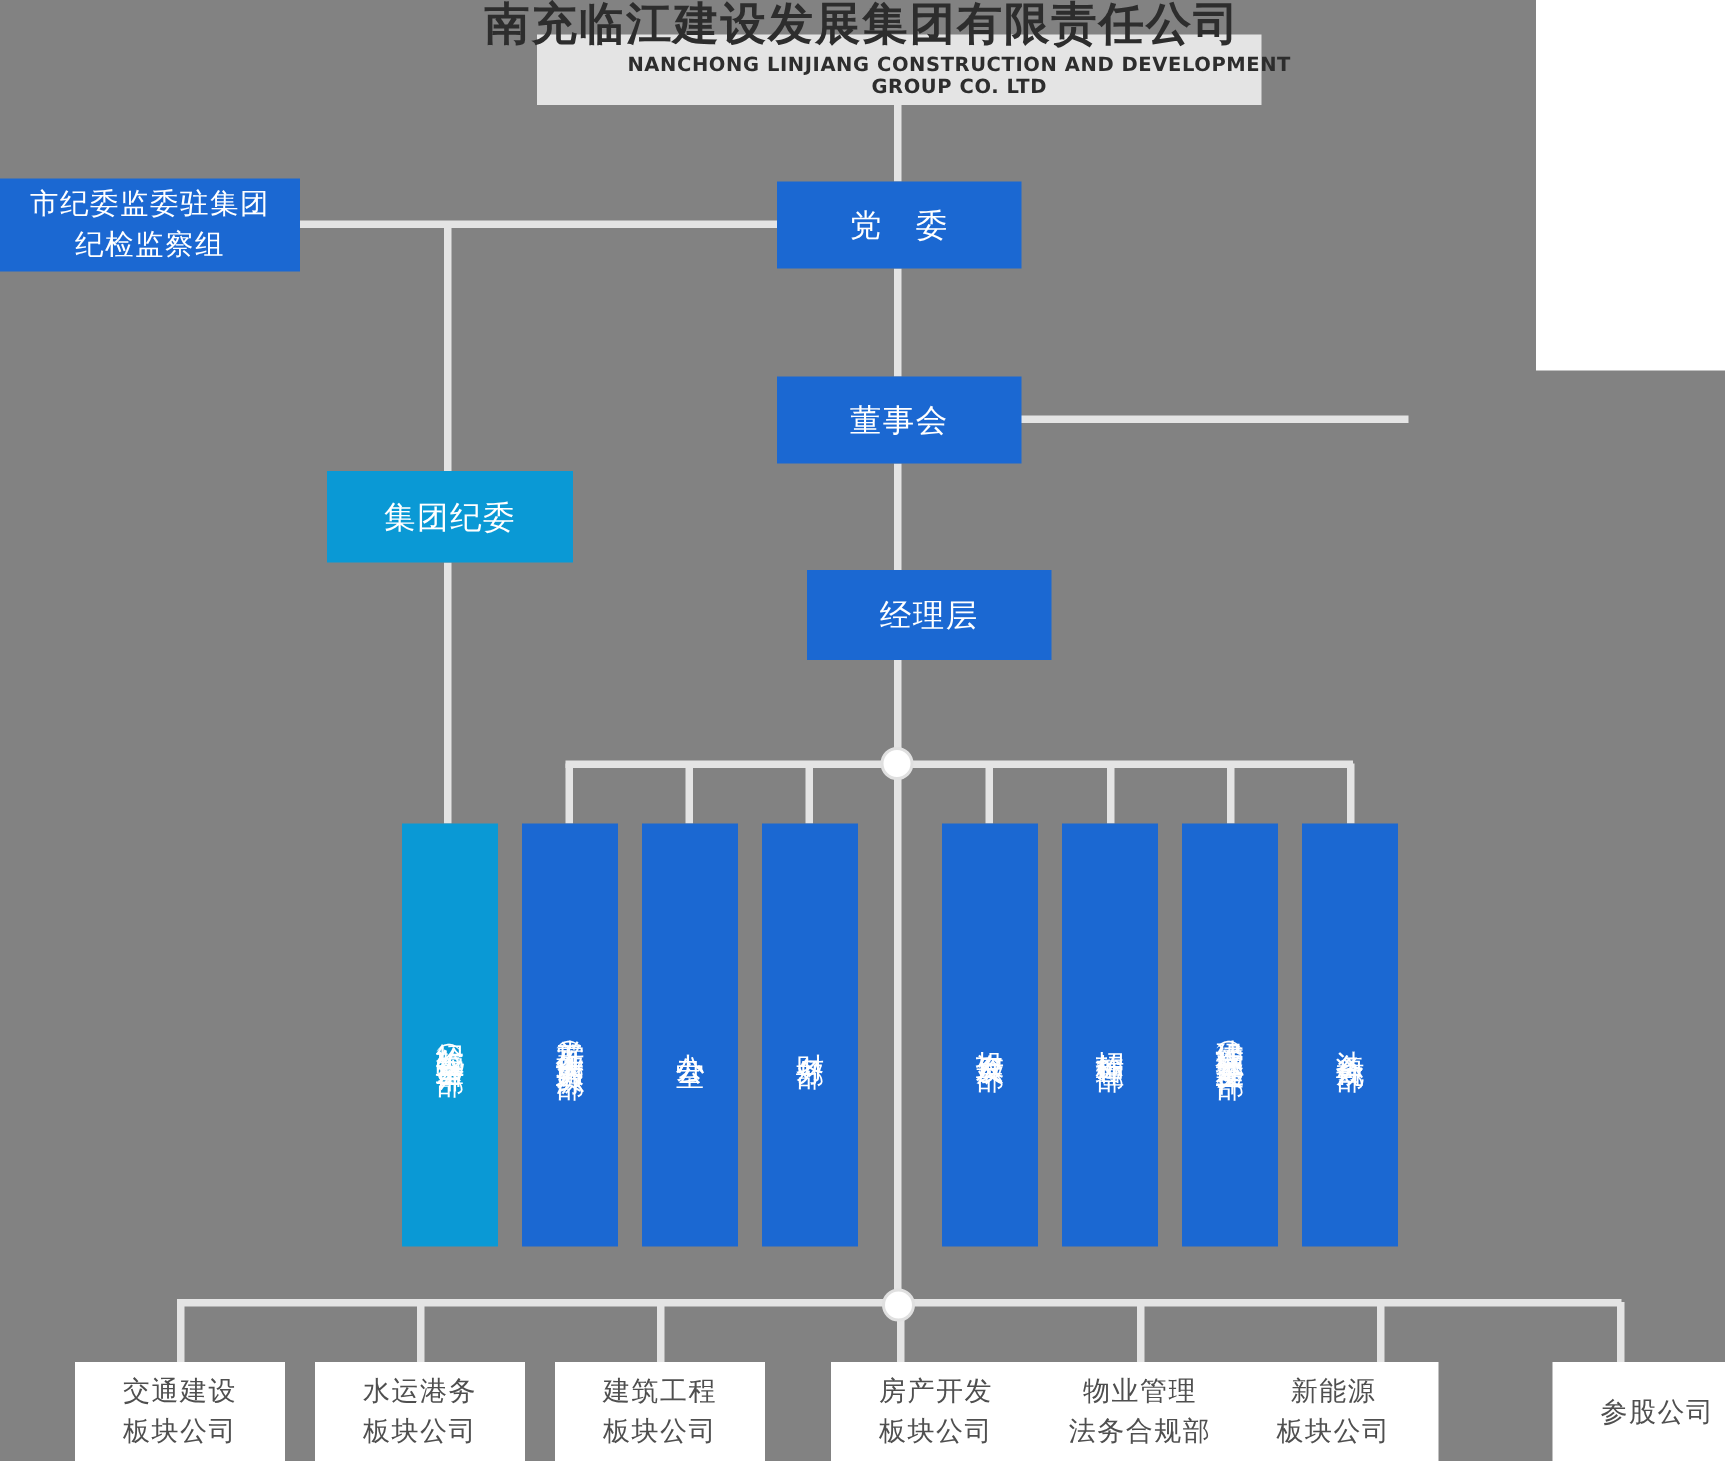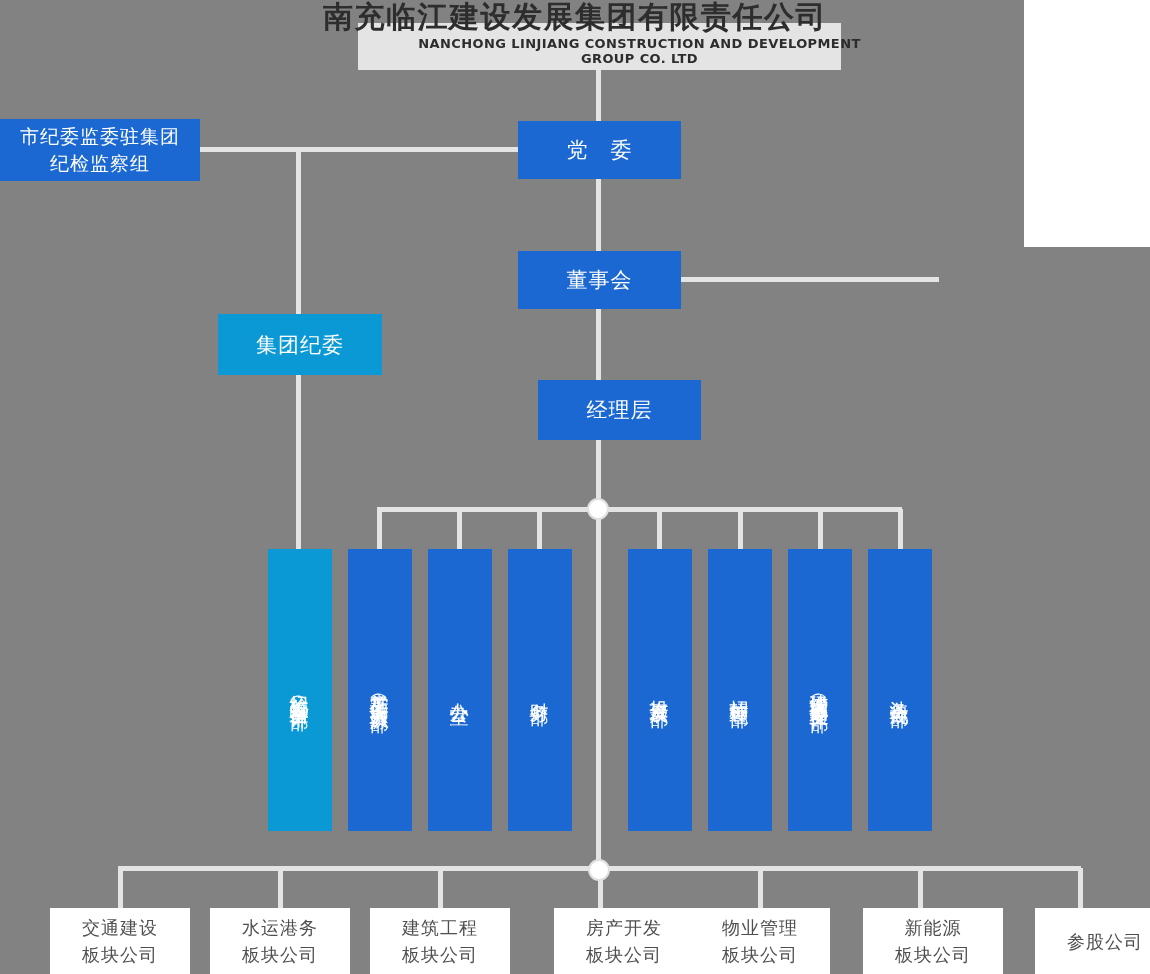--- a/index.html
+++ b/index.html
@@ -58,21 +58,21 @@
   .dp1{left:268px;} .dp2{left:348px;} .dp3{left:428px;} .dp4{left:508px;}
   .dp5{left:628px;} .dp6{left:708px;} .dp7{left:788px;} .dp8{left:868px;}
   
   .sub{
     position:absolute;top:908px;height:66px;width:140px;z-index:3;
     background:var(--whitebox);color:var(--subtext);
     display:flex;align-items:center;justify-content:center;text-align:center;
     font-size:18px;line-height:27px;white-space:pre-line;letter-spacing:1px;
   }
   .sb1{left:50px;} .sb2{left:210px;} .sb3{left:370px;} .sb4{left:554px;}
-  .sb5{left:690px;} .sb6{left:863px;} .sb7{left:1035px;}
+  .sb5{left:690px;} .sb6{left:819px;} .sb7{left:1035px;}
   
   .title-banner{position:absolute;left:358px;top:23px;width:483px;height:47px;
     background:var(--titlebox);z-index:2;}
   .title-zh{position:absolute;left:0;top:0;width:1150px;text-align:center;z-index:4;
     font-size:30px;font-weight:bold;color:var(--darktext);letter-spacing:1.5px;line-height:34px;}
   .title-en{position:absolute;left:358px;top:36px;width:483px;text-align:center;z-index:4;
     font-size:13px;font-weight:bold;color:var(--darktext);letter-spacing:0.4px;margin-left:40px;}
 </style>
 </head>
 <body>
@@ -129,17 +129,17 @@
 
   <div class="sub sb1">交通建设
 板块公司</div>
   <div class="sub sb2">水运港务
 板块公司</div>
   <div class="sub sb3">建筑工程
 板块公司</div>
   <div class="sub sb4">房产开发
 板块公司</div>
   <div class="sub sb5">物业管理
-板块公司</div>
+法务合规部</div>
   <div class="sub sb6">新能源
 板块公司</div>
   <div class="sub sb7">参股公司</div>
 </div>
 
 </body></html>

